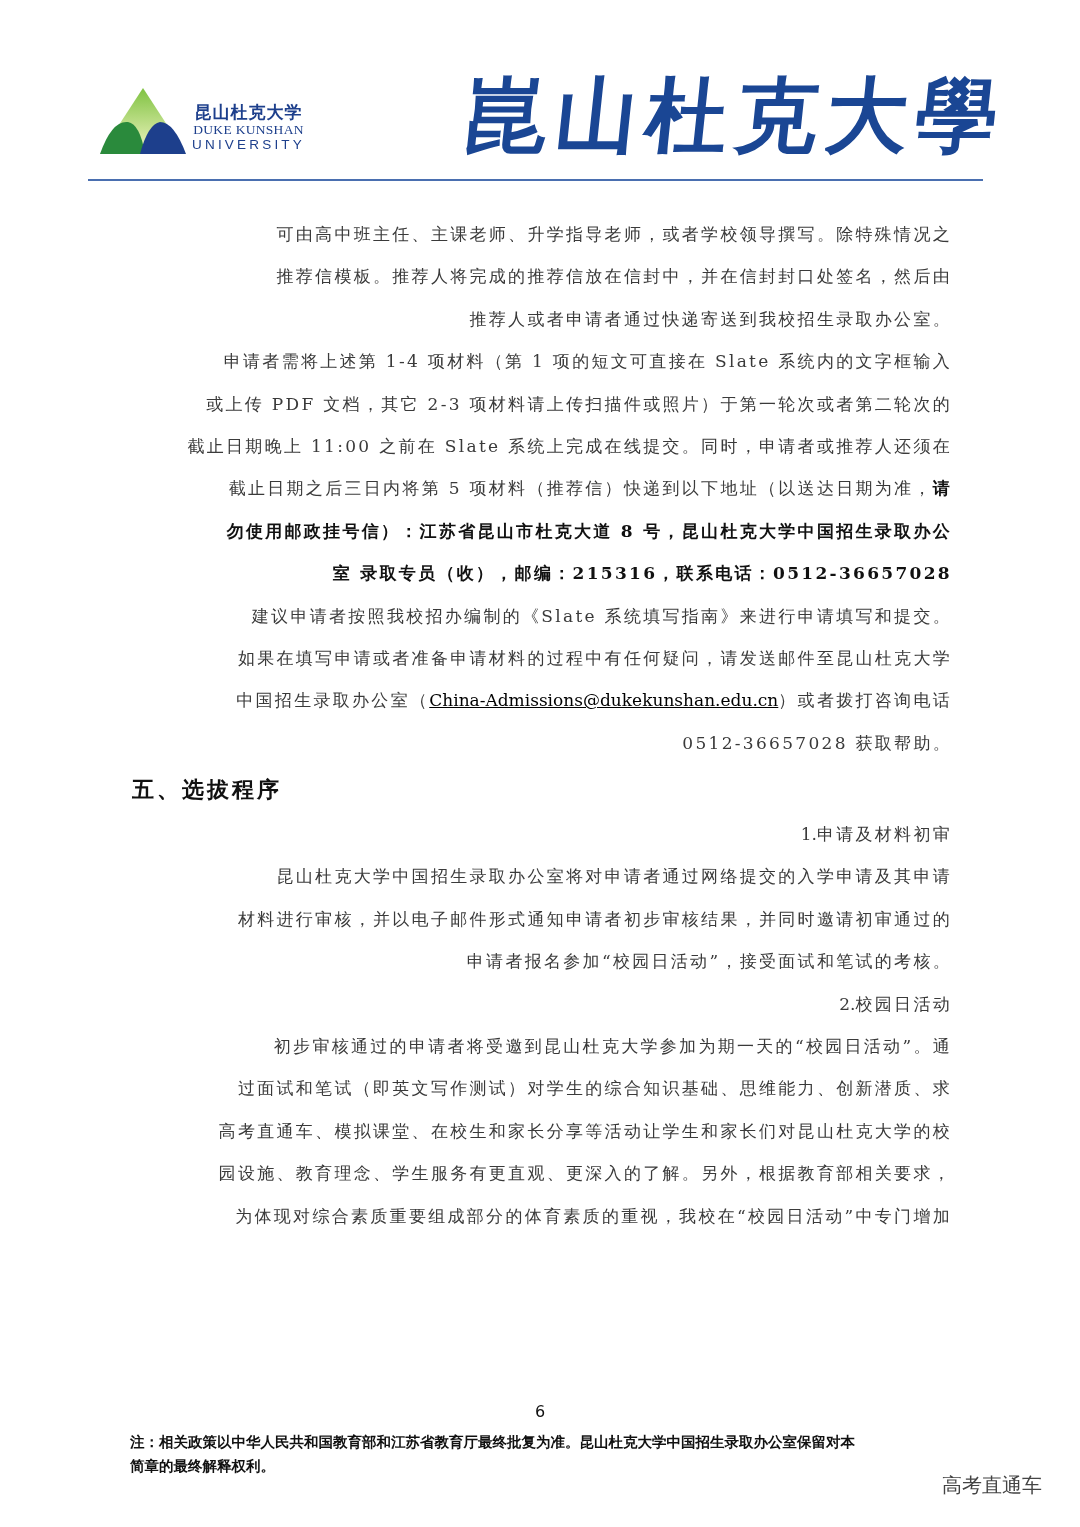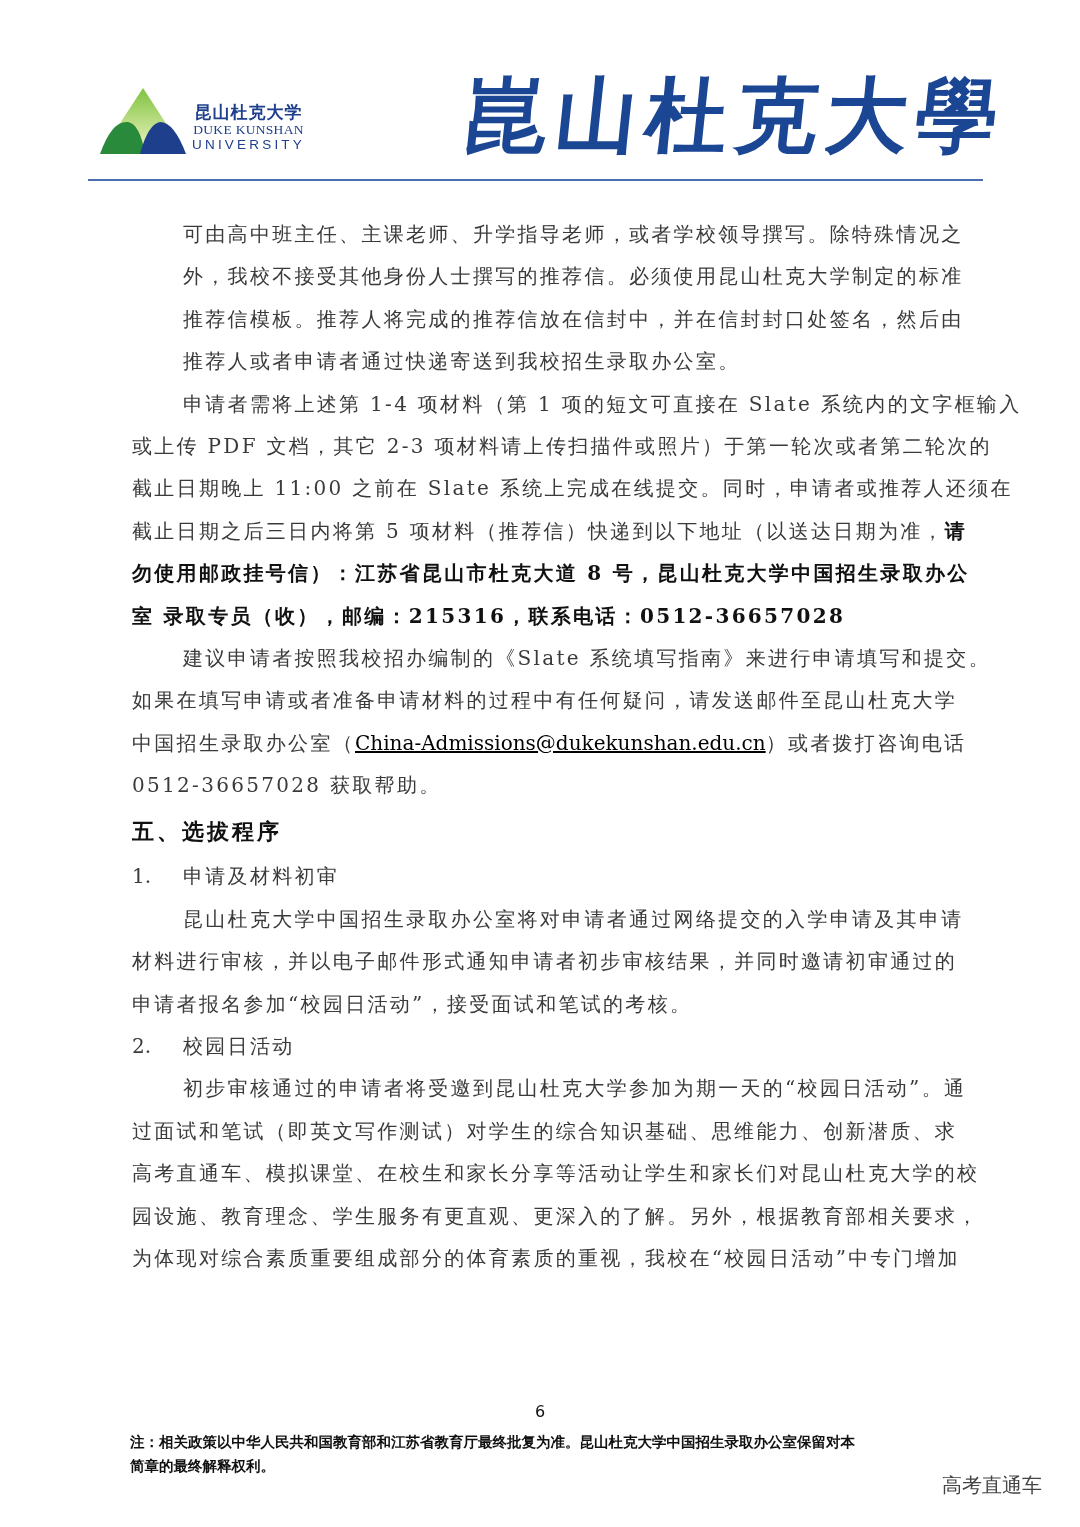--- a/index.html
+++ b/index.html
@@ -9,21 +9,21 @@
   .logo-mark { position: absolute; left: 12px; top: 26px; width: 86px; height: 70px; }
   .logo-text { position: absolute; left: 104px; top: 42px; color: #1d3f8c; text-align: center; }
   .logo-cn { font-family: "DejaVu Serif", serif; font-weight: bold; font-size: 17px; letter-spacing: 1px; line-height: 20px; }
   .logo-en1 { font-family: Liberation Serif, serif; font-size: 13.5px; line-height: 15px; letter-spacing: 0.3px; }
   .logo-en2 { font-family: Liberation Sans, sans-serif; font-size: 13.5px; line-height: 15px; letter-spacing: 3.2px; }
   .callig { position: absolute; left: 378px; top: 0px; width: 520px; height: 110px;
             font-family: "DejaVu Serif", serif; font-weight: bold; font-size: 82px; color: #1a4694;
             letter-spacing: 8px; line-height: 110px; transform: skewX(-6deg); white-space: nowrap; }
   .header-rule { position: absolute; left: 88px; top: 179px; width: 895px; height: 2px; background: #4a6fb0; }
   .body { position: absolute; left: 132px; top: 213px; width: 820px; }
-  .line { height: 42.4px; line-height: 42.4px; font-size: 20px; white-space: nowrap; letter-spacing: 2.3px; color: #3a3a3a; }
+  .line { height: 42.4px; line-height: 42.4px; font-size: 17px; white-space: nowrap; letter-spacing: 2.3px; color: #3a3a3a; text-align: right; }
   .indent { padding-left: 51px; }
   .b { font-weight: bold; color: #111; }
   .link { color: #000000; text-decoration: underline; letter-spacing: 0; }
   .heading { font-family: "DejaVu Sans", sans-serif; font-weight: bold; font-size: 22px; letter-spacing: 3px; color: #111;
              height: 46px; line-height: 46px; margin-top: 3px; }
   .num { display: inline-block; width: 51px; letter-spacing: 0; }
   .page-num { position: absolute; left: 0; width: 1080px; top: 1402px; text-align: center; font-family: "DejaVu Sans", sans-serif; font-size: 16px; color: #111; }
   .footnote { position: absolute; left: 130px; top: 1430px; width: 830px; font-family: "DejaVu Sans", sans-serif;
               font-size: 14.5px; line-height: 24px; color: #111; font-weight: bold; }
   .watermark { position: absolute; left: 942px; top: 1472px; font-family: "DejaVu Sans", sans-serif; font-size: 20px; color: #444; }
@@ -47,21 +47,20 @@
     <div class="logo-cn">昆山杜克大学</div>
     <div class="logo-en1">DUKE KUNSHAN</div>
     <div class="logo-en2">UNIVERSITY</div>
   </div>
   <div class="callig">崑山杜克大學</div>
 </div>
 <div class="header-rule"></div>
 
 <div class="body">
   <div class="line indent">可由高中班主任、主课老师、升学指导老师，或者学校领导撰写。除特殊情况之</div>
-  <div class="line indent">外，我校不接受其他身份人士撰写的推荐信。必须使用昆山杜克大学制定的标准</div>
   <div class="line indent">推荐信模板。推荐人将完成的推荐信放在信封中，并在信封封口处签名，然后由</div>
   <div class="line indent">推荐人或者申请者通过快递寄送到我校招生录取办公室。</div>
 
   <div class="line indent">申请者需将上述第 1-4 项材料（第 1 项的短文可直接在 Slate 系统内的文字框输入</div>
   <div class="line">或上传 PDF 文档，其它 2-3 项材料请上传扫描件或照片）于第一轮次或者第二轮次的</div>
   <div class="line">截止日期晚上 11:00 之前在 Slate 系统上完成在线提交。同时，申请者或推荐人还须在</div>
   <div class="line">
     <span>截止日期之后三日内将第 5 项材料（推荐信）快递到以下地址（以送达日期为准，</span><span class="b">请</span>
   </div>
   <div class="line b">勿使用邮政挂号信）：江苏省昆山市杜克大道 8 号，昆山杜克大学中国招生录取办公</div>

